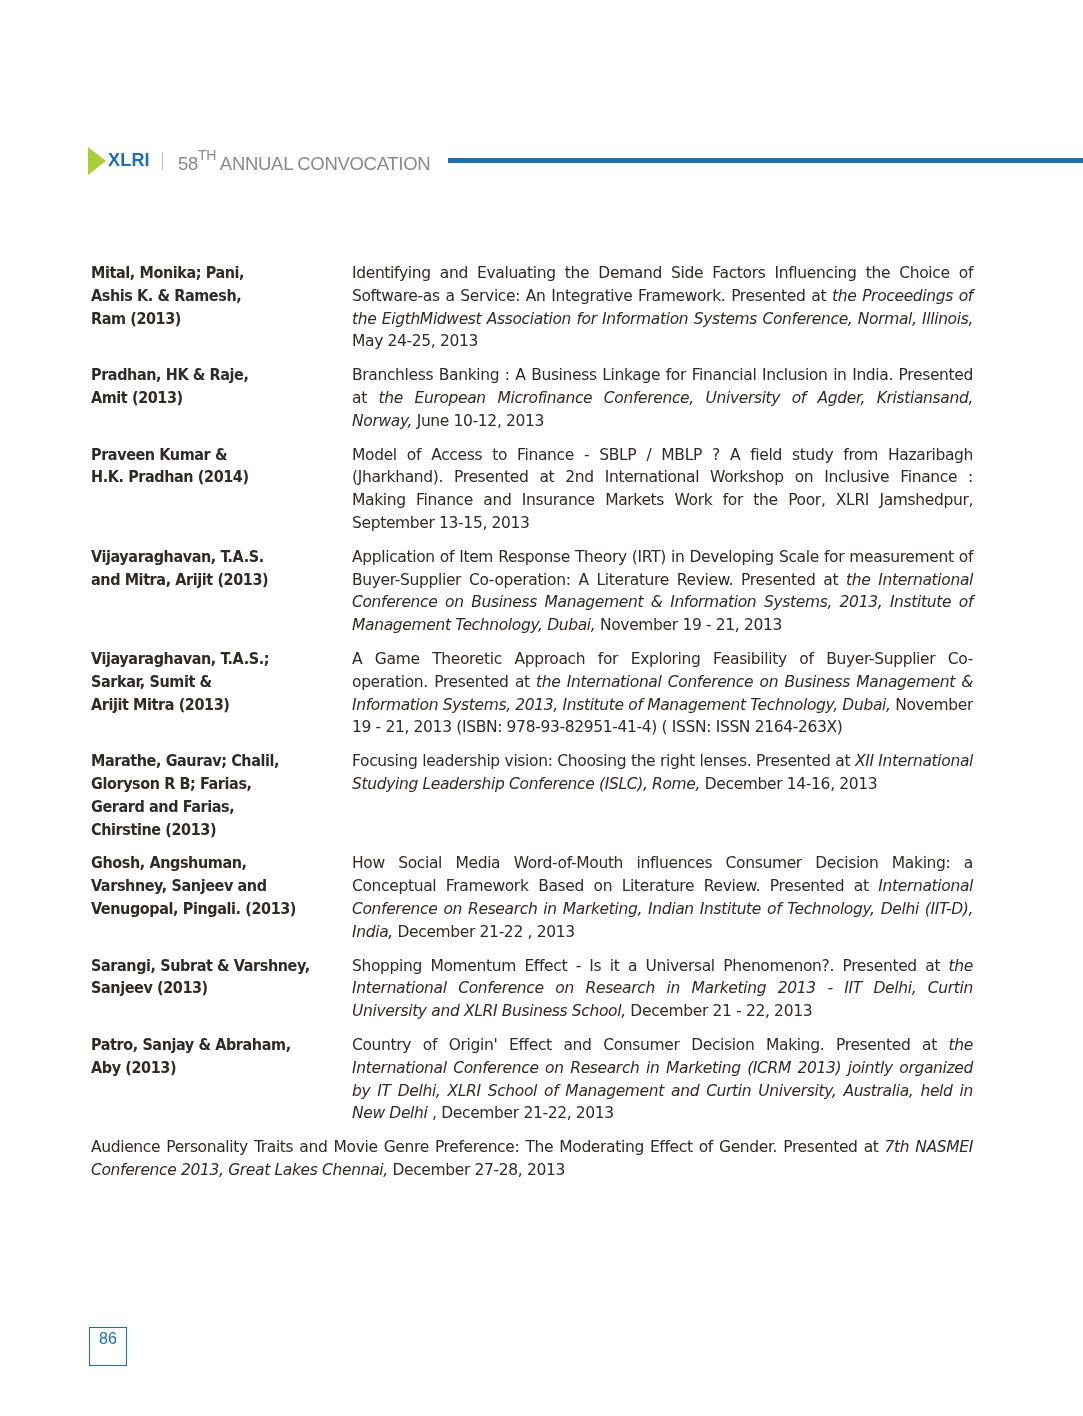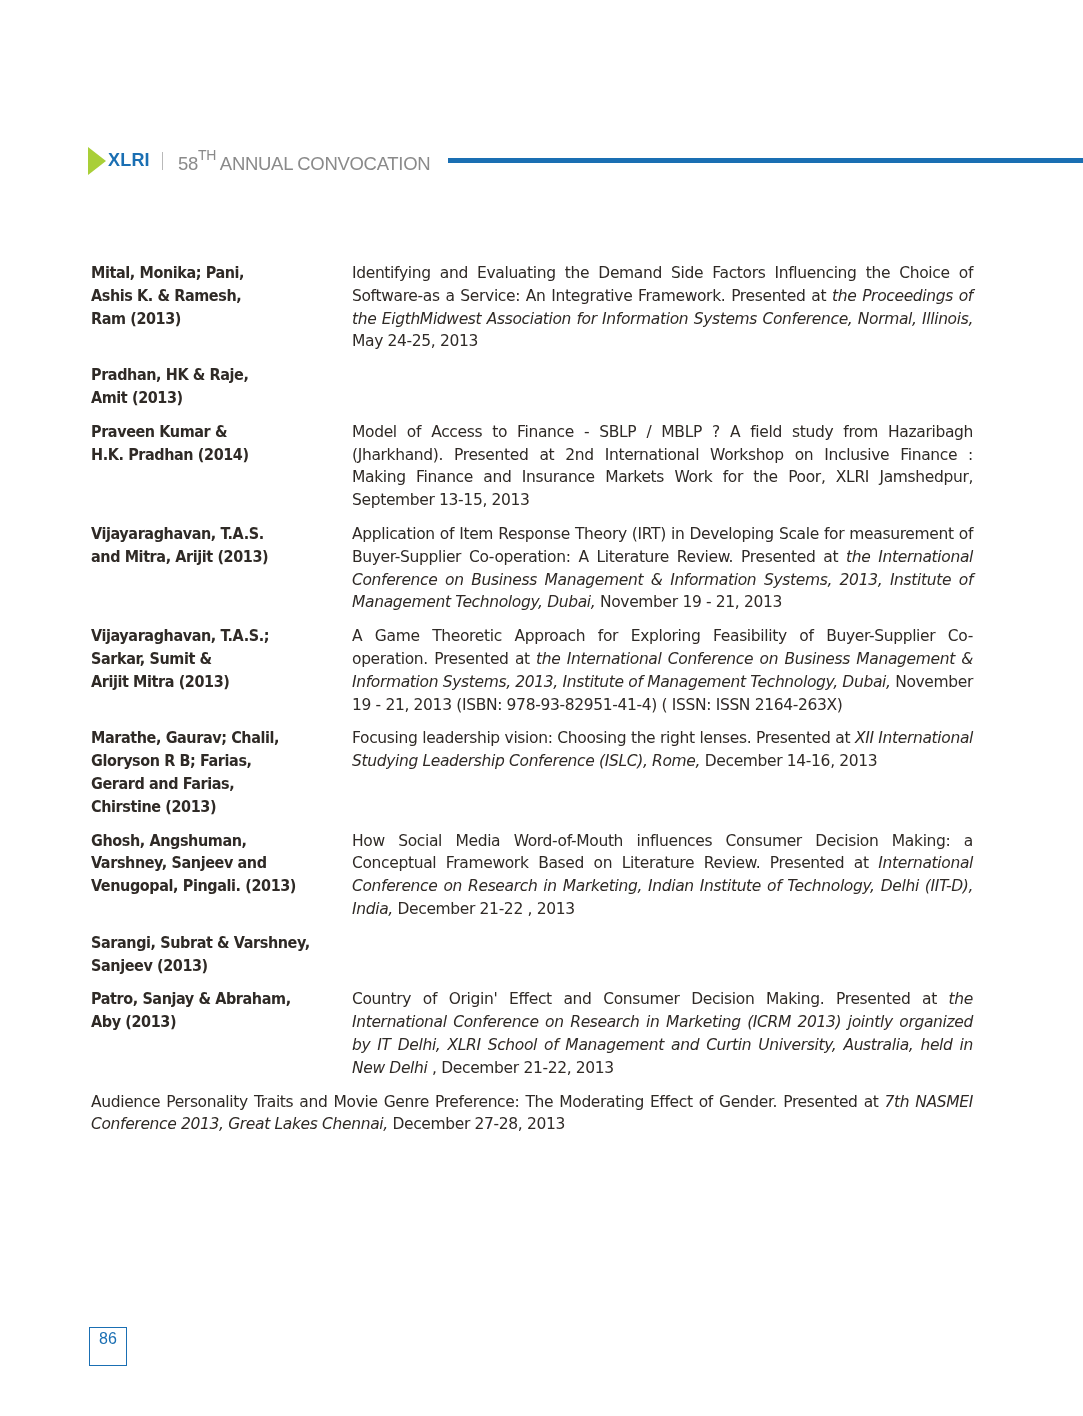--- a/index.html
+++ b/index.html
@@ -48,20 +48,21 @@
         <span class="author-line">Ashis K.  &amp; Ramesh,</span>
         <span class="author-line">Ram (2013)</span>
       </div>
       <div class="desc"><span>Identifying and Evaluating the Demand Side Factors Influencing the Choice of Software-as a Service: An Integrative Framework. Presented at </span><i>the Proceedings of the EigthMidwest Association for Information Systems Conference, Normal, Illinois,</i><span> May 24-25, 2013</span></div>
     </div>
     <div class="entry">
       <div class="authors">
         <span class="author-line">Pradhan, HK &amp; Raje,</span>
         <span class="author-line">Amit (2013)</span>
       </div>
+      <div class="desc"><span>Branchless Banking : A Business Linkage for Financial Inclusion in India. Presented at </span><i>the European Microfinance Conference, University of Agder, Kristiansand, Norway,</i><span> June 10-12, 2013</span></div>
     </div>
     <div class="entry">
       <div class="authors">
         <span class="author-line">Praveen Kumar &amp;</span>
         <span class="author-line">H.K. Pradhan (2014)</span>
       </div>
       <div class="desc"><span>Model of Access to Finance - SBLP / MBLP ? A field study from Hazaribagh (Jharkhand). Presented at  2nd International Workshop on Inclusive Finance : Making Finance and Insurance Markets Work for the Poor, XLRI Jamshedpur, September 13-15, 2013</span><i></i><span></span></div>
     </div>
     <div class="entry">
       <div class="authors">
@@ -93,20 +94,21 @@
         <span class="author-line">Varshney, Sanjeev and</span>
         <span class="author-line">Venugopal, Pingali. (2013)</span>
       </div>
       <div class="desc"><span>How Social Media Word-of-Mouth influences Consumer Decision Making: a Conceptual Framework Based on Literature Review. Presented at </span><i>International Conference on Research in Marketing, Indian Institute of Technology, Delhi (IIT-D), India,</i><span> December 21-22 , 2013</span></div>
     </div>
     <div class="entry">
       <div class="authors">
         <span class="author-line">Sarangi, Subrat &amp; Varshney,</span>
         <span class="author-line">Sanjeev (2013)</span>
       </div>
+      <div class="desc"><span>Shopping Momentum Effect - Is it a Universal Phenomenon?. Presented at </span><i>the International Conference on Research in Marketing 2013 - IIT Delhi, Curtin University and XLRI Business School,</i><span> December 21 - 22, 2013</span></div>
     </div>
     <div class="entry">
       <div class="authors">
         <span class="author-line">Patro, Sanjay &amp; Abraham,</span>
         <span class="author-line">Aby (2013)</span>
       </div>
       <div class="desc"><span>Country of Origin' Effect and Consumer Decision Making. Presented at </span><i>the International Conference on Research in Marketing (ICRM 2013) jointly organized by IT Delhi, XLRI School of Management and Curtin University, Australia, held in New Delhi</i><span> , December 21-22, 2013</span></div>
     </div>
     <div class="entry">
       <div class="desc"><span>Audience Personality Traits and Movie Genre Preference: The Moderating Effect of Gender. Presented at </span><i>7th NASMEI Conference 2013, Great Lakes Chennai,</i><span> December  27-28, 2013</span></div>

